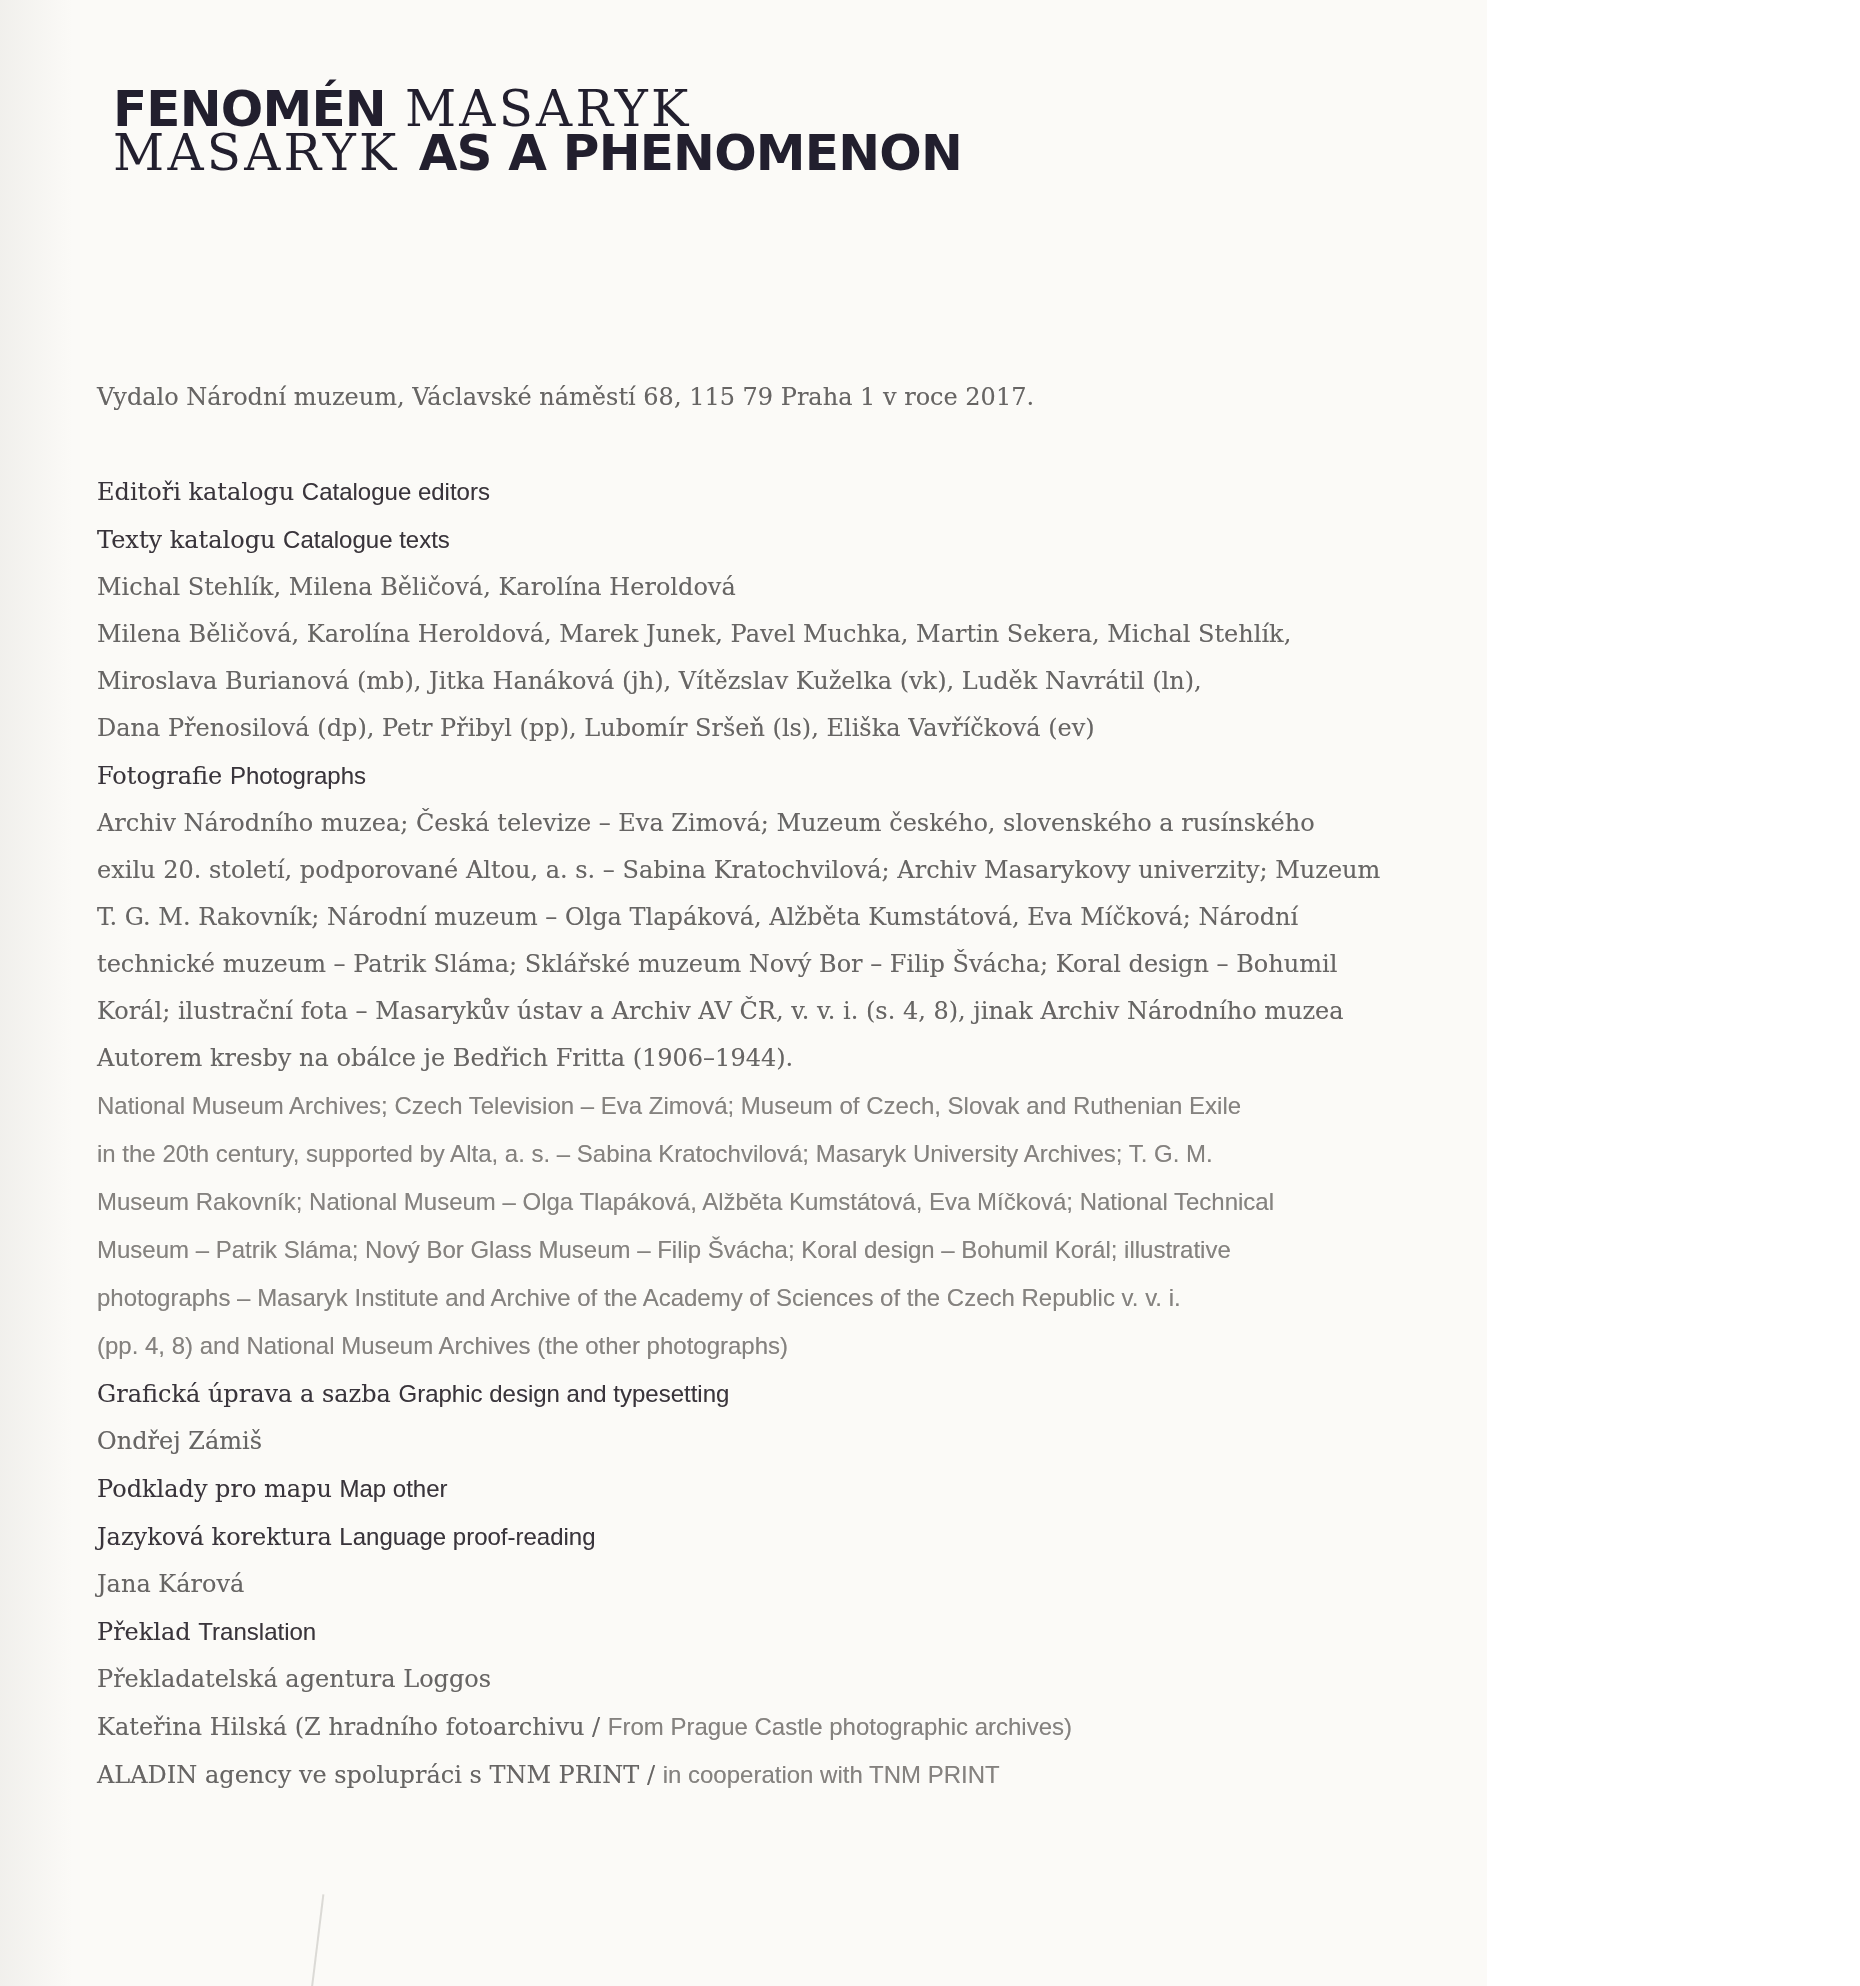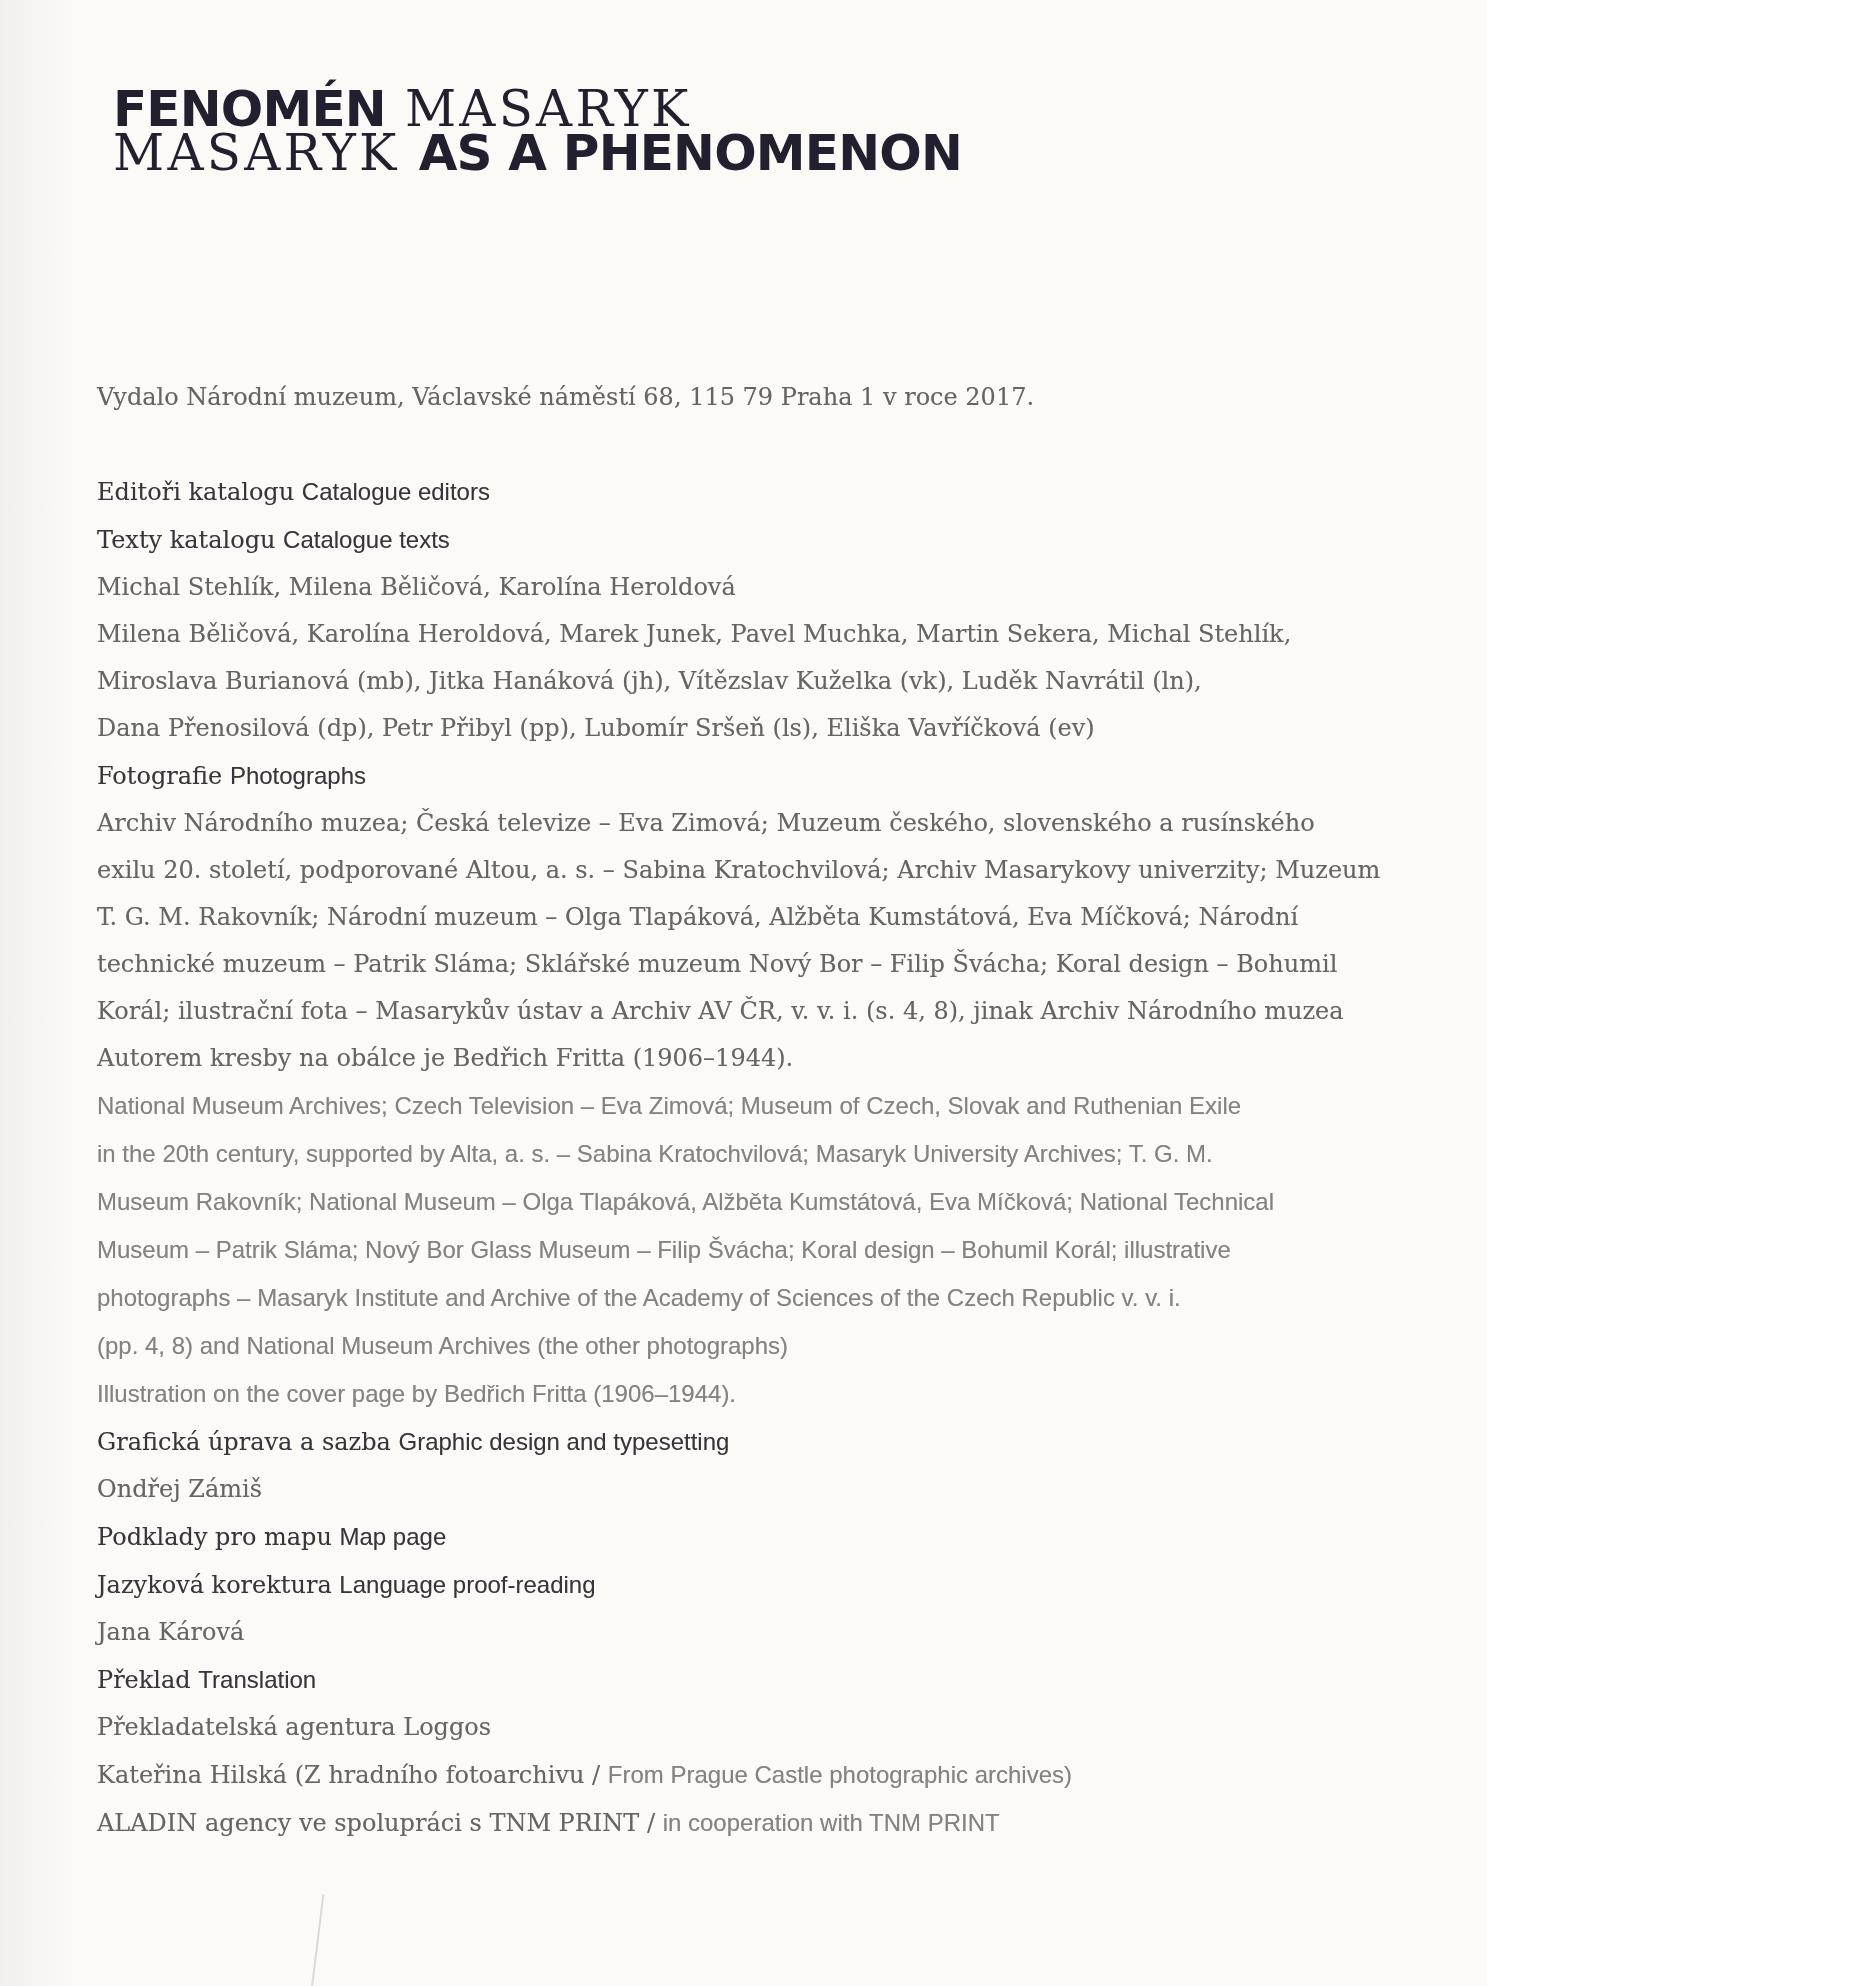--- a/index.html
+++ b/index.html
@@ -115,24 +115,23 @@
         <div class="col-line"><span class="seg-cz">T. G. M. Rakovník; Národní muzeum – Olga Tlapáková, Alžběta Kumstátová, Eva Míčková; Národní</span></div>
         <div class="col-line"><span class="seg-cz">technické muzeum – Patrik Sláma; Sklářské muzeum Nový Bor – Filip Švácha; Koral design – Bohumil</span></div>
         <div class="col-line"><span class="seg-cz">Korál; ilustrační fota – Masarykův ústav a Archiv AV ČR, v. v. i. (s. 4, 8), jinak Archiv Národního muzea</span></div>
         <div class="col-line"><span class="seg-cz">Autorem kresby na obálce je Bedřich Fritta (1906–1944).</span></div>
         <div class="col-line"><span class="seg-en">National Museum Archives; Czech Television – Eva Zimová; Museum of Czech, Slovak and Ruthenian Exile</span></div>
         <div class="col-line"><span class="seg-en">in the 20th century, supported by Alta, a. s. – Sabina Kratochvilová; Masaryk University Archives; T. G. M.</span></div>
         <div class="col-line"><span class="seg-en">Museum Rakovník; National Museum – Olga Tlapáková, Alžběta Kumstátová, Eva Míčková; National Technical</span></div>
         <div class="col-line"><span class="seg-en">Museum – Patrik Sláma; Nový Bor Glass Museum – Filip Švácha; Koral design – Bohumil Korál; illustrative</span></div>
         <div class="col-line"><span class="seg-en">photographs – Masaryk Institute and Archive of the Academy of Sciences of the Czech Republic v. v. i.</span></div>
         <div class="col-line"><span class="seg-en">(pp. 4, 8) and National Museum Archives (the other photographs)</span></div>
-        <div class="col-line"><span class="seg-en">Illustration on the cover page by Bedřich Fritta (1906–1944).</span></div>
         <div class="col-line bold"><span class="seg-cz">Grafická úprava a sazba </span><span class="seg-en">Graphic design and typesetting</span></div>
         <div class="col-line"><span class="seg-cz">Ondřej Zámiš</span></div>
-        <div class="col-line bold"><span class="seg-cz">Podklady pro mapu </span><span class="seg-en">Map page</span></div>
+        <div class="col-line bold"><span class="seg-cz">Podklady pro mapu </span><span class="seg-en">Map other</span></div>
         <div class="col-line bold"><span class="seg-cz">Jazyková korektura </span><span class="seg-en">Language proof-reading</span></div>
         <div class="col-line"><span class="seg-cz">Jana Kárová</span></div>
         <div class="col-line bold"><span class="seg-cz">Překlad </span><span class="seg-en">Translation</span></div>
         <div class="col-line"><span class="seg-cz">Překladatelská agentura Loggos</span></div>
         <div class="col-line"><span class="seg-cz">Kateřina Hilská (Z hradního fotoarchivu / </span><span class="seg-en">From Prague Castle photographic archives)</span></div>
         <div class="col-line"><span class="seg-cz">ALADIN agency ve spolupráci s TNM PRINT / </span><span class="seg-en">in cooperation with TNM PRINT</span></div>
       </div>
   </div>
 
   <div class="scan-crease"></div>

